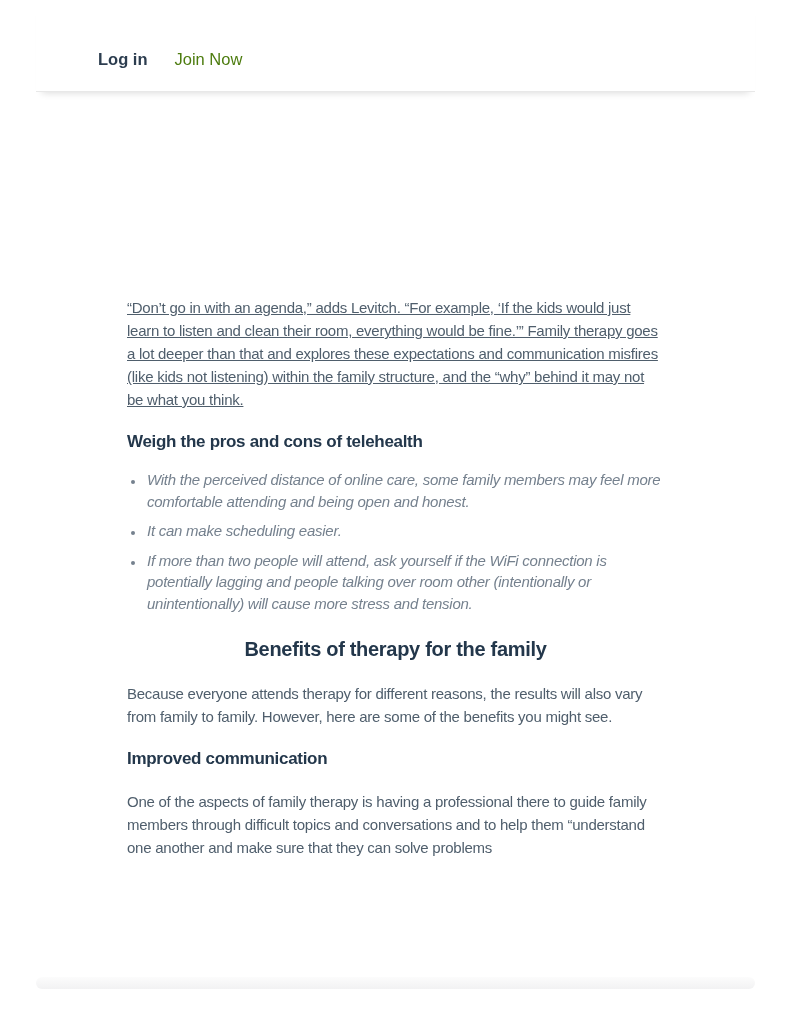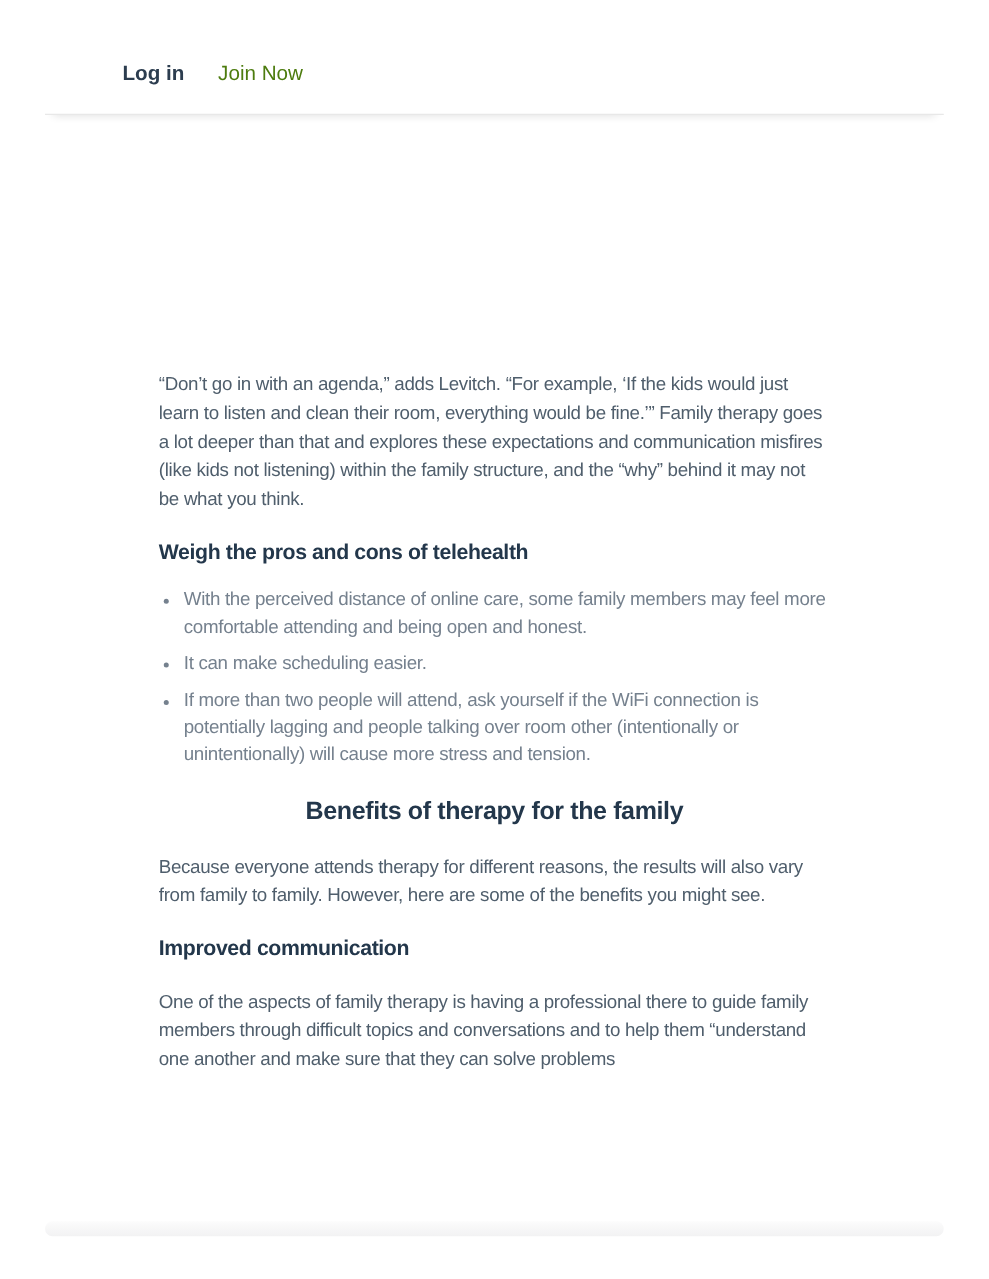--- a/index.html
+++ b/index.html
@@ -69,21 +69,21 @@
     position: absolute;
     left: 127px;
     top: 92px;
     width: 537px;
     color: #4F5E6C;
     font-size: 15px;
     line-height: 23px;
     letter-spacing: -0.25px;
   }
   .article p { margin: 20px 0 0 0; }
-  .article p.lead { margin-top: 204px; }
+  .article p.lead { margin-top: 204px; text-decoration: underline; }
   .article h3 {
     margin: 20px 0 0 0;
     font-size: 17px;
     line-height: 22px;
     letter-spacing: -0.3px;
     color: #23374B;
     font-weight: bold;
   }
   .article h2 {
     margin: 22px 0 0 0;
@@ -97,20 +97,21 @@
   .article ul {
     margin: 16px 0 0 0;
     padding: 0 0 0 18px;
     color: #75818E;
     list-style: disc;
   }
   .article li {
     margin: 8px 0 6px 0;
     line-height: 21.5px;
     padding-left: 2px;
+    font-style: italic;
   }
   .article li::marker { color: #75818E; font-size: 12px; }
 
   
   .bottom-band {
     position: absolute;
     left: 36px;
     top: 977px;
     width: 719px;
     height: 12px;

